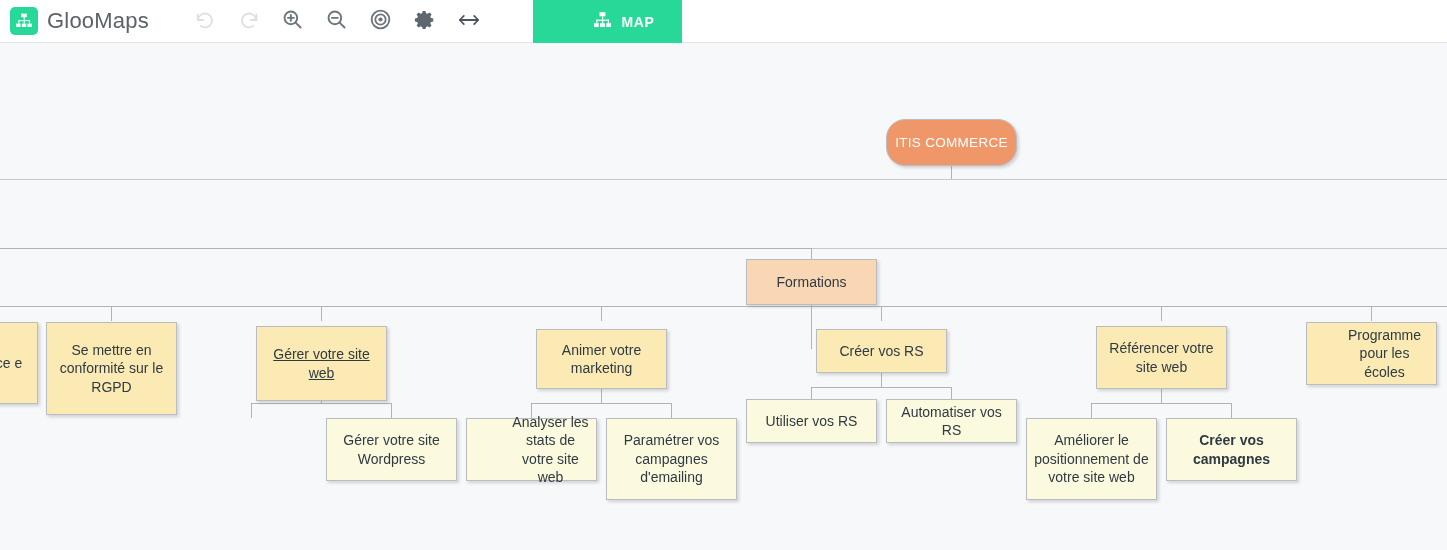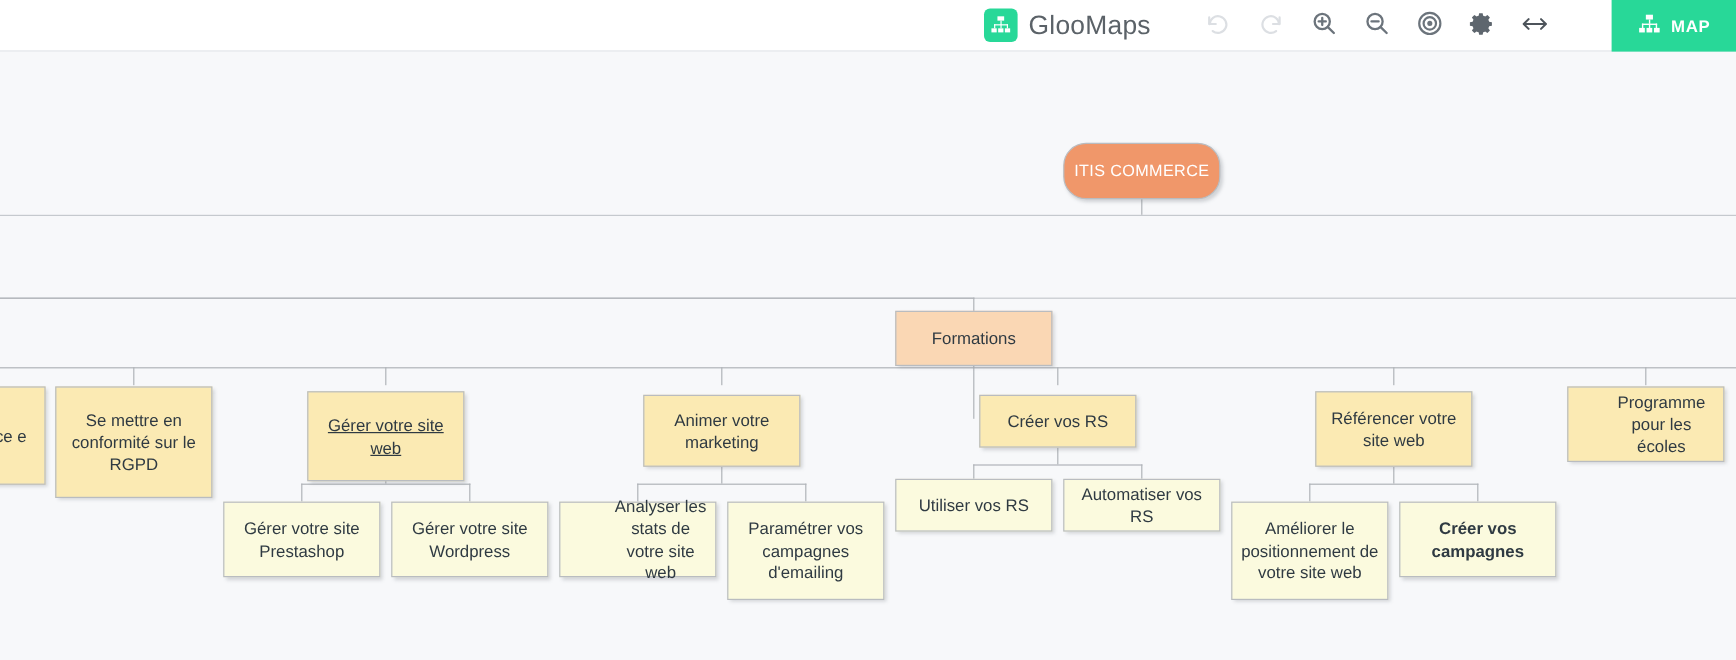--- a/index.html
+++ b/index.html
@@ -20,21 +20,20 @@
     position: absolute;
     left: 0; top: 0;
     width: 1447px;
     height: 43px;
     background: #ffffff;
     border-bottom: 1px solid #dfe3e8;
     display: flex;
     align-items: stretch;
     box-sizing: border-box;
     z-index: 20;
-    justify-content: flex-end;
   }
   .brand {
     display: flex;
     align-items: center;
     padding-left: 10px;
     gap: 9px;
   }
   .brand-logo {
     width: 28px; height: 28px;
     border-radius: 5px;
@@ -68,26 +67,27 @@
   }
   .tool-btn.disabled { cursor: default; }
   .map-tab {
     margin-left: 42px;
     background: #28d898;
     color: #ffffff;
     display: flex;
     align-items: center;
     justify-content: center;
     gap: 9px;
-    width: 104px;
+    width: 116px;
     height: 43px;
     font-size: 14px;
     font-weight: bold;
     letter-spacing: .6px;
     cursor: pointer;
+    padding-left: 33px;
   }
 
   
   #canvas {
     position: absolute;
     left: 0; top: 43px;
     width: 1447px;
     height: 507px;
     background: #f7f8fa;
     overflow: hidden;
@@ -322,23 +322,20 @@
   </div>
 
   <div class="node l2" style="left:1096px; top:283px; width:131px; height:63px;">
     <span>Référencer votre site web</span>
   </div>
 
   <div class="node l2" style="left:1306px; top:279px; width:131px; height:63px;padding-left:32px;">
     <span>Programme pour les écoles</span>
   </div>
 
-  <div class="node l3" style="left:186px; top:375px; width:131px; height:63px;">
-    <span>Gérer votre site Prestashop</span>
-  </div>
 
   <div class="node l3" style="left:326px; top:375px; width:131px; height:63px;">
     <span>Gérer votre site Wordpress</span>
   </div>
 
   <div class="node l3" style="left:466px; top:375px; width:131px; height:63px;padding-left:44px;">
     <span>Analyser les stats de votre site web</span>
   </div>
 
   <div class="node l3" style="left:606px; top:375px; width:131px; height:82px;">

